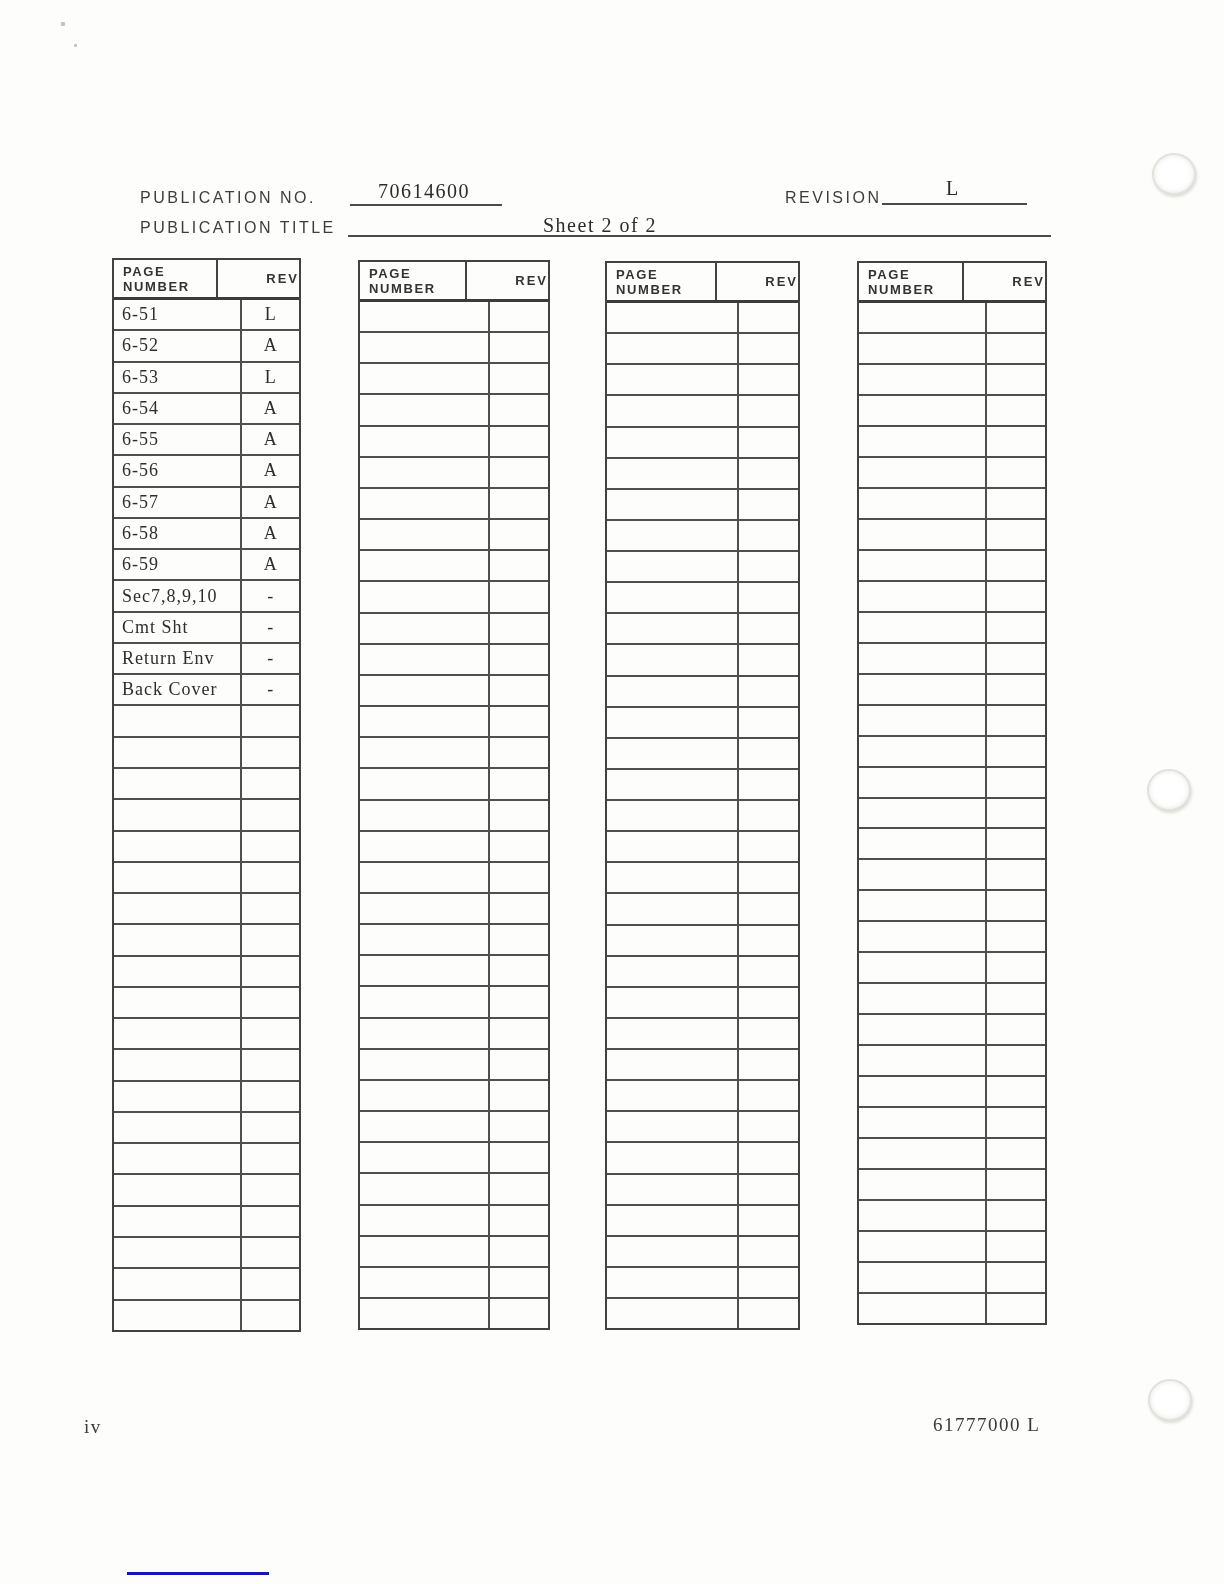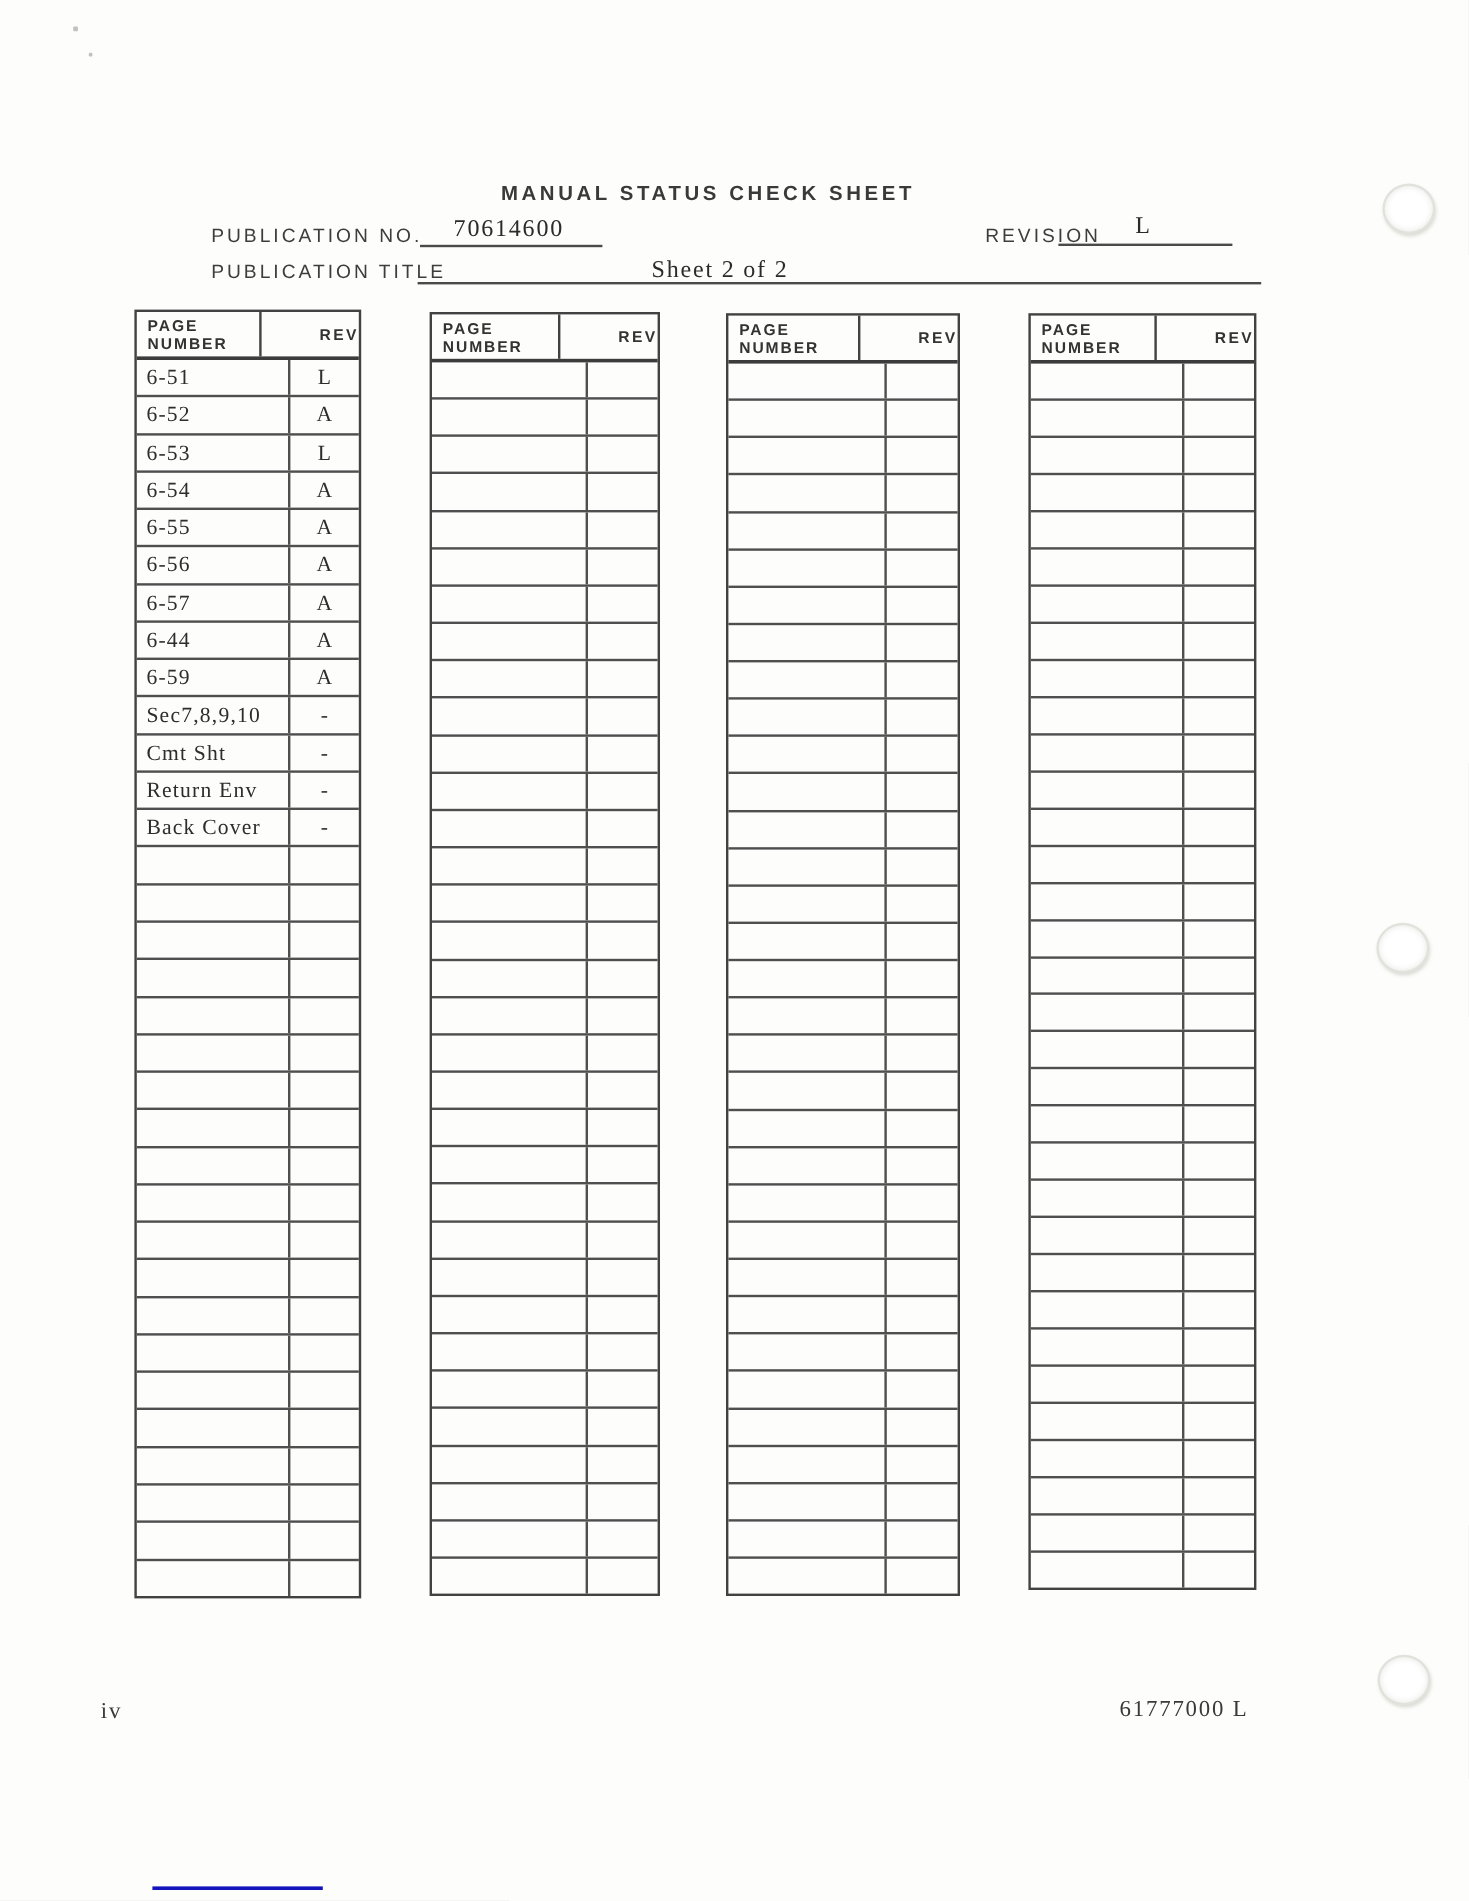--- a/index.html
+++ b/index.html
@@ -16,21 +16,20 @@
     position:absolute;left:370px;top:152px;width:440px;
     text-align:center;
     font-family:"Liberation Sans", sans-serif;
     font-size:17px;font-weight:600;letter-spacing:3px;color:#3a3a3a;
   }
   .form-label{
     position:absolute;
     font-family:"Liberation Sans", sans-serif;
     font-size:16px;font-weight:500;letter-spacing:2.5px;color:#3d3d3d;
     white-space:nowrap;
-    margin-left:36px;
   }
   .typed{
     position:absolute;
     font-family:"Liberation Serif", serif;
     font-size:20px;letter-spacing:1.5px;color:#2b2b2b;
     white-space:nowrap;
   }
   .rule{position:absolute;height:2px;background:#4a4a4a;}
   
   .msc-table{
@@ -78,21 +77,20 @@
   .blue-line{position:absolute;height:3px;background:#1414bd;}
 </style>
 </head>
 <body>
 
 <div class="page">
 
   <div class="speck" style="left:61px;top:22px;width:4px;height:4px;"></div>
   <div class="speck" style="left:74px;top:44px;width:3px;height:3px;"></div>
 
-  <div class="sheet-title">MANUAL STATUS CHECK SHEET</div>
 
   <div class="form-label" style="left:140px;top:189px;">PUBLICATION NO.</div>
   <div class="typed" style="left:378px;top:180px;">70614600</div>
   <div class="rule" style="left:350px;top:204px;width:152px;"></div>
 
   <div class="typed" style="left:543px;top:180px;margin-top:34px;">Sheet 2 of 2</div>
 
   <div class="form-label" style="left:785px;top:189px;">REVISION</div>
   <div class="typed" style="left:946px;top:177px;">L</div>
   <div class="rule" style="left:882px;top:203px;width:145px;"></div>
@@ -128,21 +126,21 @@
         </div>
         <div class="trow">
           <div class="c-page">6-56</div>
           <div class="c-rev">A</div>
         </div>
         <div class="trow">
           <div class="c-page">6-57</div>
           <div class="c-rev">A</div>
         </div>
         <div class="trow">
-          <div class="c-page">6-44</div>
+          <div class="c-page">6-58</div>
           <div class="c-rev">A</div>
         </div>
         <div class="trow">
           <div class="c-page">6-59</div>
           <div class="c-rev">A</div>
         </div>
         <div class="trow">
           <div class="c-page">Sec7,8,9,10</div>
           <div class="c-rev">-</div>
         </div>

